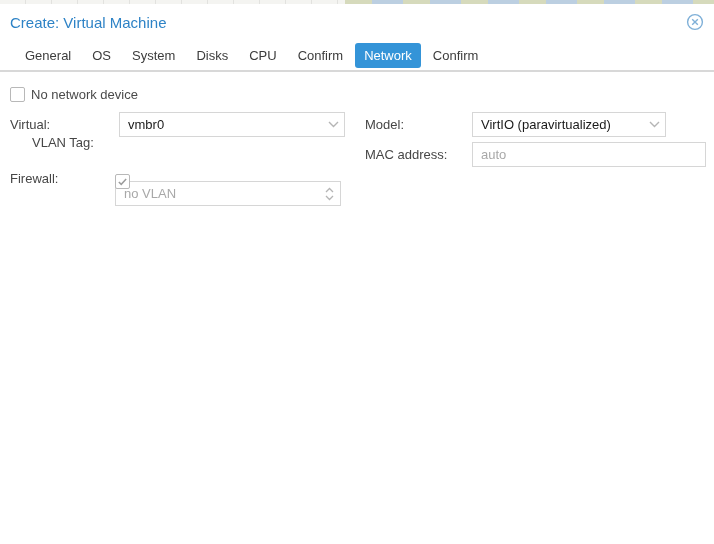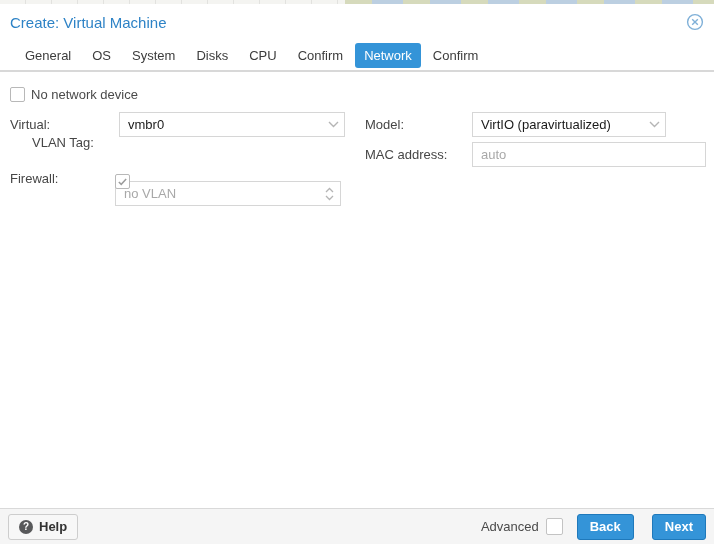--- a/index.html
+++ b/index.html
@@ -139,26 +139,15 @@
 
       <span class="flabel" style="left:10px;top:96px;line-height:18px;">Firewall:</span>
       <span class="cb" style="left:115px;top:100px;">
         <svg width="11" height="11" viewBox="0 0 12 12">
             <path d="M2 6.5l2.6 2.6L10 3.3" fill="none" stroke="#9c9c9c" stroke-width="1.6"></path>
           </svg>
       </span>
 
     </div>
 
-    <div class="footer">
-      <button class="help-btn">
-        <span class="help-icon"></span>
-        <span>Help</span>
-      </button>
-      <div class="footer-spacer"></div>
-      <span class="adv-label">Advanced</span>
-      <span class="cb adv-cb"></span>
-      <button class="btn-primary back">Back</button>
-      <button class="btn-primary next">Next</button>
-    </div>
 
   </div>
 </div>
 
 </body></html>

